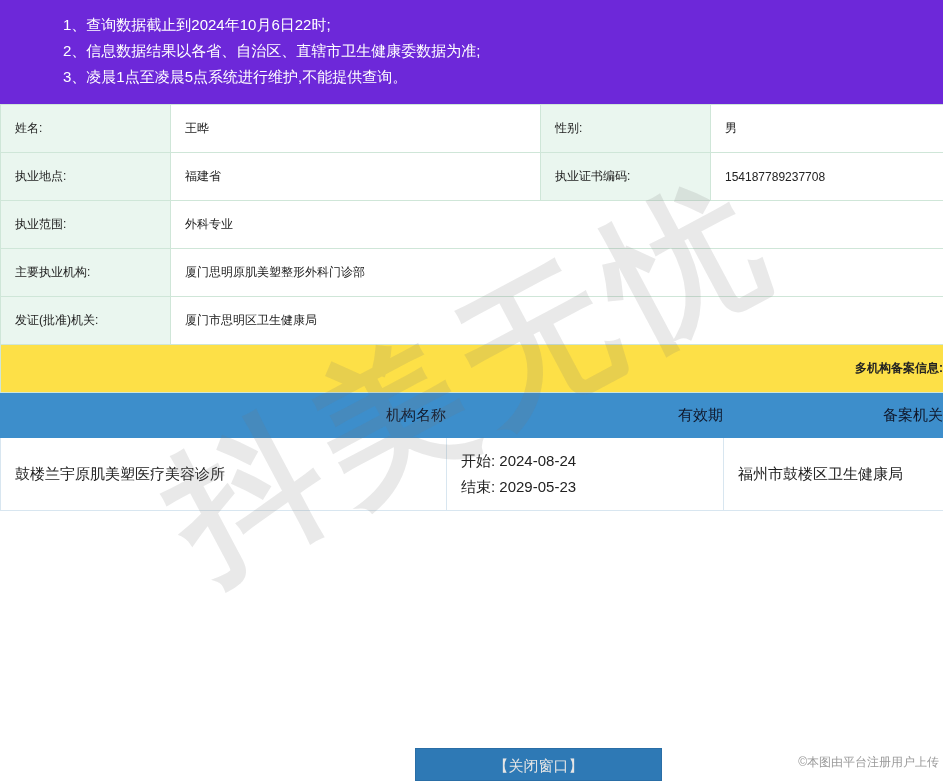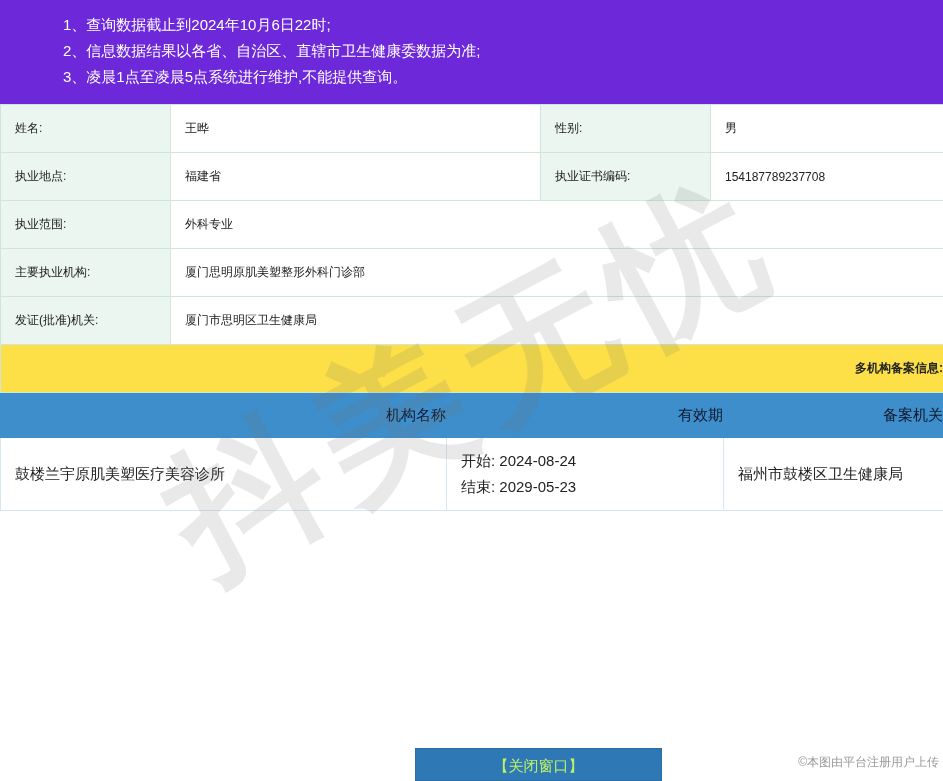--- a/index.html
+++ b/index.html
@@ -127,21 +127,21 @@
     height: 110px;
   }
   .close-btn {
     position: absolute;
     left: 415px;
     bottom: 0px;
     width: 247px;
     height: 33px;
     background: #2e79b5;
     border: 1px solid #2a6ea6;
-    color: #bef264;
+    color: #e5e5e5;
     font-size: 15px;
     font-family: "Liberation Sans", sans-serif;
     cursor: pointer;
     text-align: center;
     line-height: 31px;
   }
   .copyright {
     position: absolute;
     right: 4px;
     bottom: 10px;

